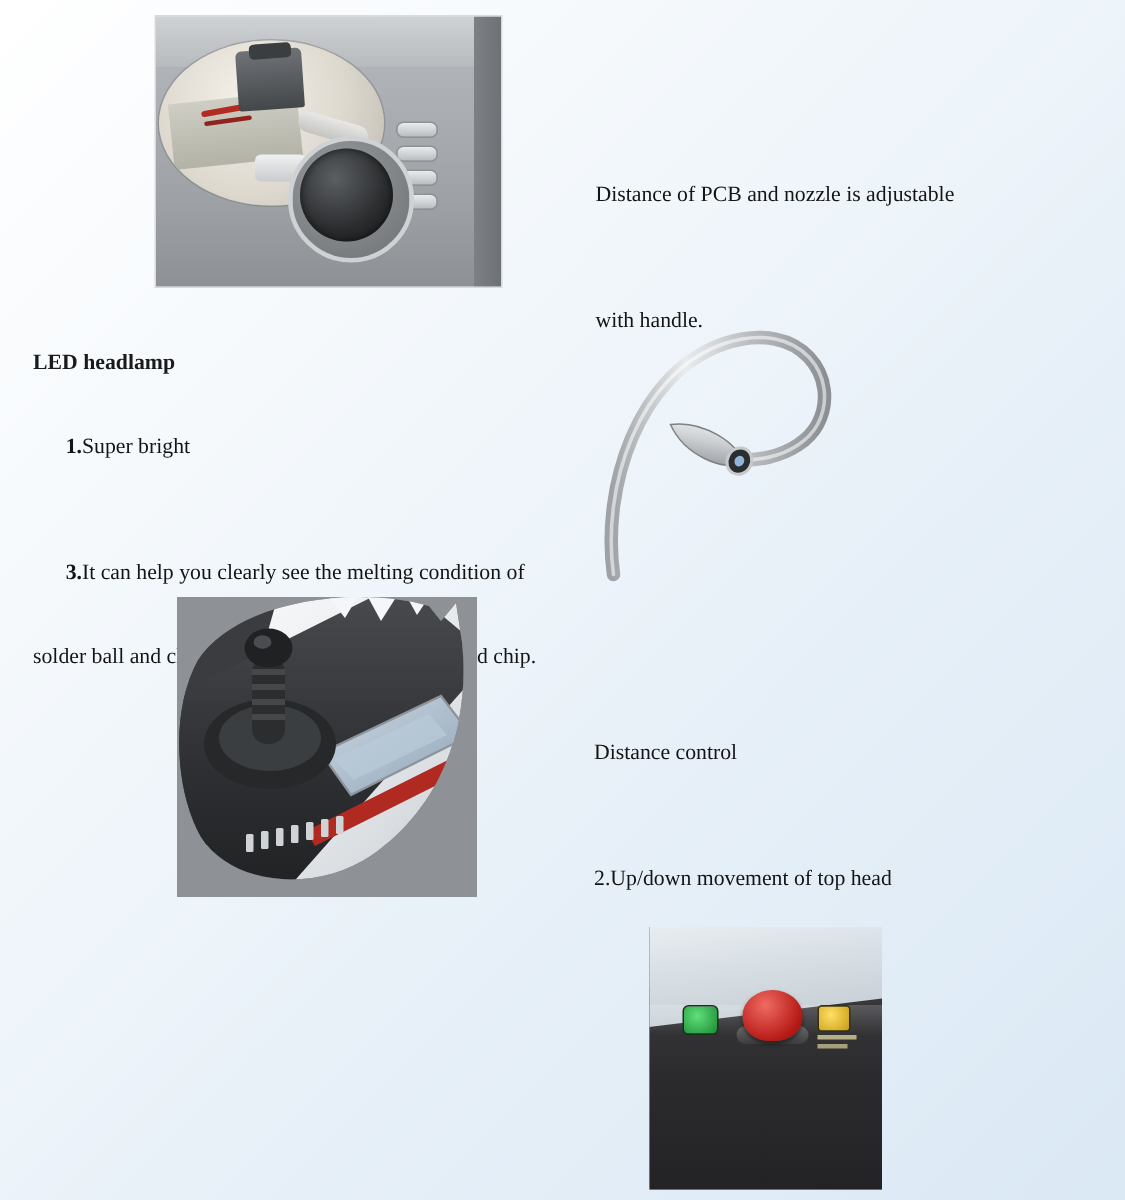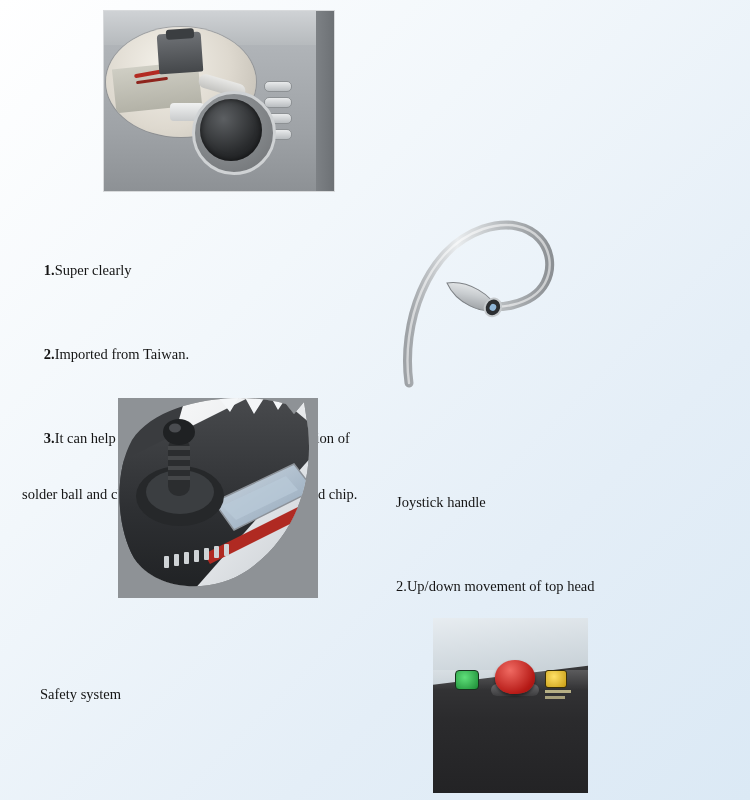--- a/index.html
+++ b/index.html
@@ -215,27 +215,29 @@
       <div class="mount"></div>
       <div class="mount-cap"></div>
       <div class="arm"></div>
     </div>
 
     <div class="shaft"></div>
     <div class="knob-rim"></div>
     <div class="knob"></div>
   </div>
 
+  <div class="abs txt" style="left:397px; top:60px; width:320px;">
+    <span class="line">Distance of PCB and nozzle is adjustable</span>
+    <span class="line">with handle.</span>
+  </div>
 
   <div class="abs" style="left:22px; top:228px; width:360px;">
+    <div class="bold-head">LED headlamp</div>
     <div class="txt">
-      <span class="num">1.</span><span>Super clearly</span>
-    </div>
-    <div class="txt">
-      <span class="num">2.</span><span>Imported from Taiwan.</span>
+      <span class="num">1.</span><span>Super bright</span>
     </div>
     <div class="txt">
       <span class="num">3.</span><span>It can help you clearly see the melting condition of</span>
     </div>
     <div class="txt">solder ball and check if there is any dirt on PCB and chip.</div>
   </div>
 
   <div class="abs" id="photo-lamp">
     <svg width="200" height="185" viewBox="0 0 200 185">
       <defs>
@@ -321,26 +323,25 @@
           <rect x="96" y="148" width="5" height="12" rx="1"></rect>
           <rect x="106" y="146" width="5" height="12" rx="1"></rect>
         </g>
 
         <path d="M96 -6 L112 14 L124 -6 L136 16 L150 -6 L160 12 L172 -6 Z" fill="#f4f6f8"></path>
       </g>
     </svg>
   </div>
 
   <div class="abs txt" style="left:396px; top:432px; width:300px;">
-    <span class="line">Joystick handle</span>
+    <span class="line">Distance control</span>
     <span class="line">2.Up/down movement of top head</span>
   </div>
 
   <div class="abs txt" style="left:40px; top:624px; width:350px;">
-    <span class="line">Safety system</span>
     
     
     
   </div>
 
   <div class="photo" id="photo-emergency">
     <div class="body"></div>
     <div class="top-sheet"></div>
     <div class="hi"></div>
     <div class="btn-green"></div>

